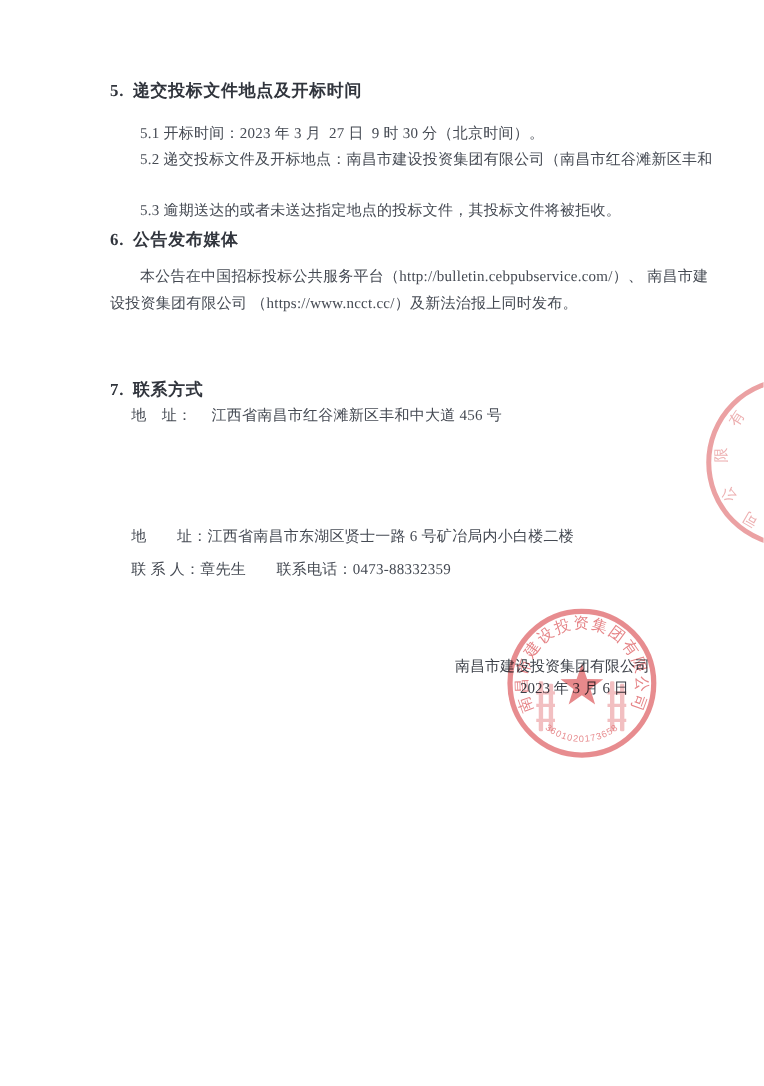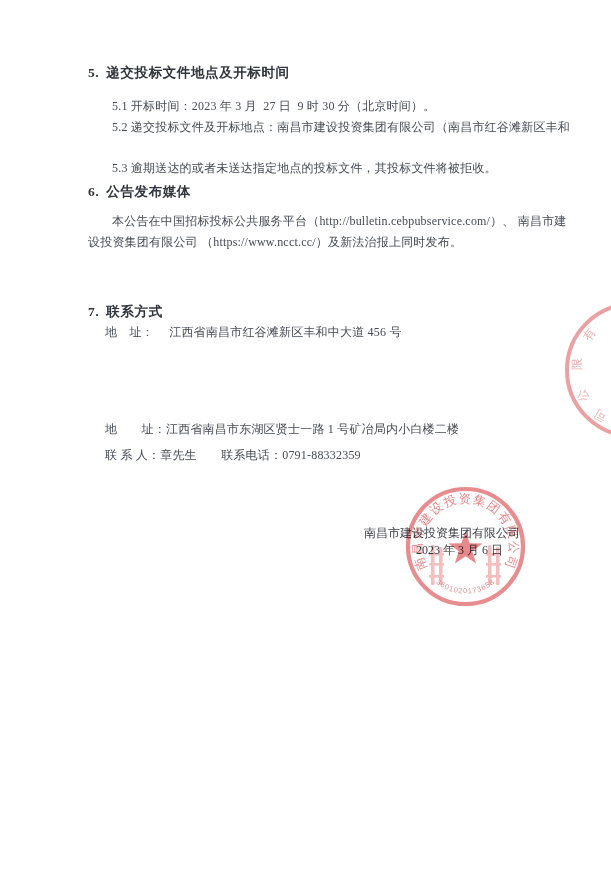--- a/index.html
+++ b/index.html
@@ -53,22 +53,22 @@
   <div class="t indent" style="top:159px;left:88px;">5.3 逾期送达的或者未送达指定地点的投标文件，其投标文件将被拒收。</div>
 
   <div class="h" style="top:182px;left:88px;"><span>6.</span><span class="ht">公告发布媒体</span></div>
   <div class="t" style="top:233px;left:88px;">设投资集团有限公司 （https://www.ncct.cc/）及新法治报上同时发布。</div>
   <div class="t indent" style="top:212px;left:88px;">本公告在中国招标投标公共服务平台（http://bulletin.cebpubservice.com/）、 南昌市建</div>
 
   <div class="h" style="top:266px;left:88px;margin-top:36px;"><span>7.</span><span class="ht">联系方式</span></div>
 
   <div class="t" style="top:323px;left:105px;">地　址：　 江西省南昌市红谷滩新区丰和中大道 456 号</div>
 
-  <div class="t" style="top:420px;left:105px;">地　　址：江西省南昌市东湖区贤士一路 1 号矿冶局内小白楼二楼</div>
-  <div class="t" style="top:446px;left:105px;">联 系 人：章先生　　联系电话：0791-88332359</div>
+  <div class="t" style="top:420px;left:105px;">地　　址：江西省南昌市东湖区贤士一路 6 号矿冶局内小白楼二楼</div>
+  <div class="t" style="top:446px;left:105px;">联 系 人：章先生　　联系电话：0473-88332359</div>
 
   <div class="sig" style="top:525px;right:91px;">南昌市建设投资集团有限公司</div>
   <div class="sig" style="top:542px;right:108px;">2023 年 3 月 6 日</div>
 
   <svg class="seal-svg" style="left:402px;top:483px;opacity:0.85;" width="127" height="127" viewBox="0 0 127 127">
     <defs>
       <path id="arcTop" d="M 24.6 84.2 A 44 44 0 1 1 102.4 84.2" fill="none"></path>
       <path id="arcBot" d="M 33.3 99.5 A 47 47 0 0 0 93.7 99.5" fill="none"></path>
     </defs>
     <circle cx="63.5" cy="63.5" r="57.5" fill="none" stroke="#dd5a5e" stroke-width="4.2" opacity="0.82"></circle>

